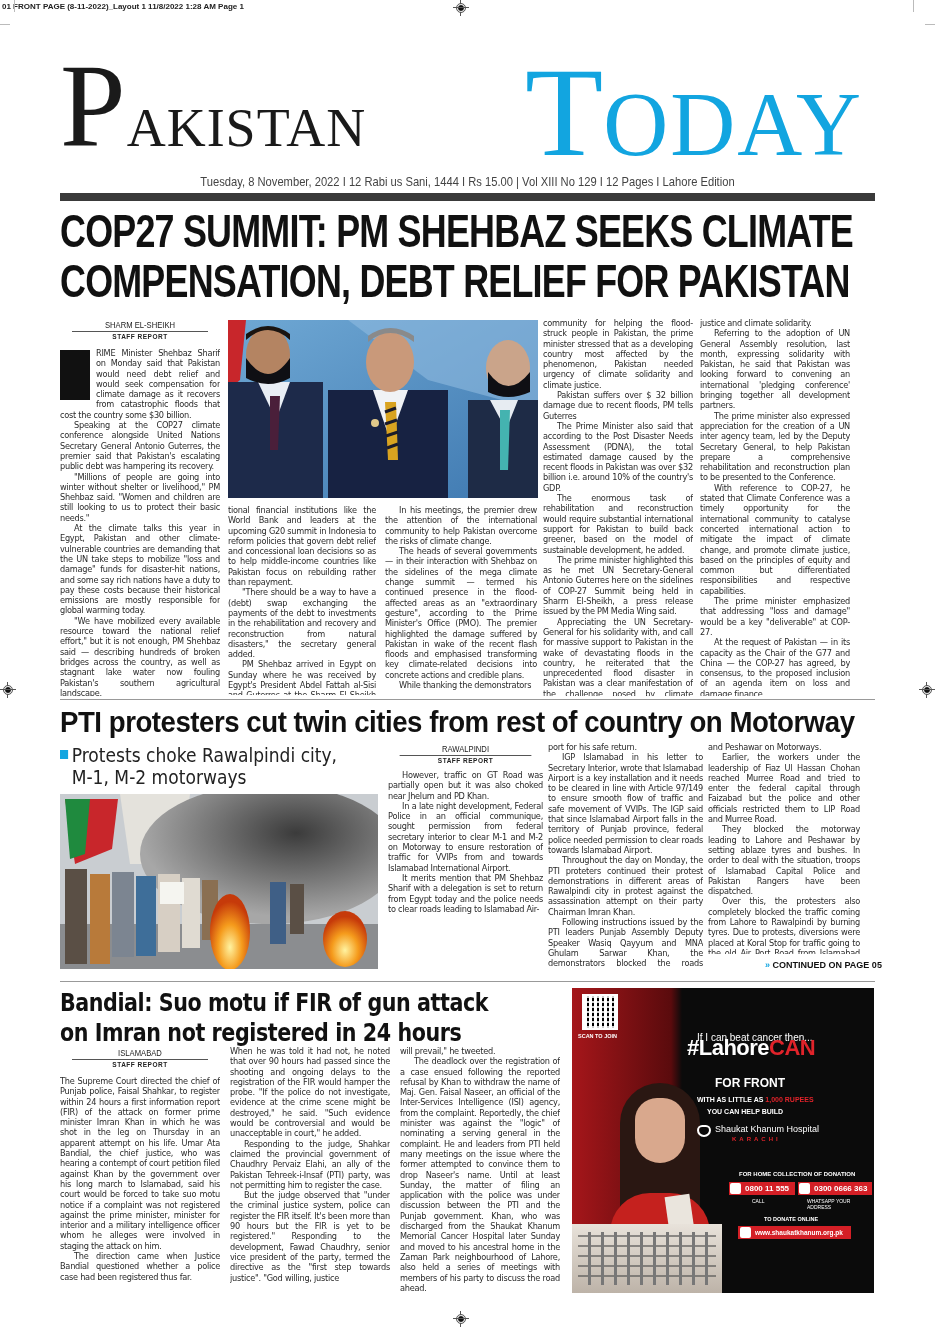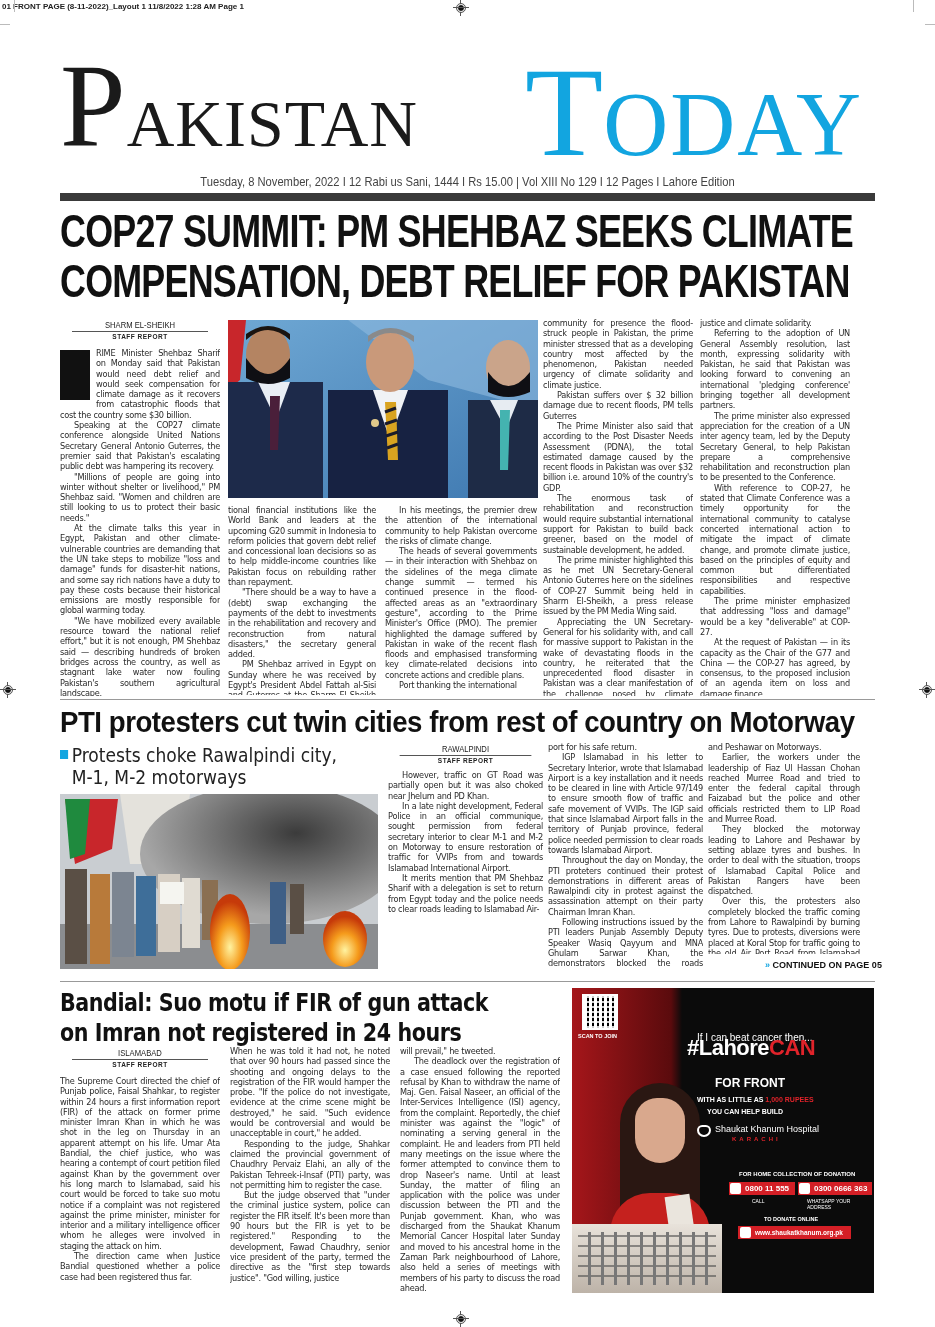--- a/index.html
+++ b/index.html
@@ -7,21 +7,21 @@
 body{position:relative;font-family:"DejaVu Sans",sans-serif;color:#222}
 .slug{position:absolute;left:2px;top:2px;font:bold 8px "Liberation Sans",sans-serif;color:#222}
 .reg{position:absolute;width:16px;height:16px}
 .reg::before{content:"";position:absolute;left:7px;top:0;width:1px;height:16px;background:#555}
 .reg::after{content:"";position:absolute;left:0;top:7px;width:16px;height:1px;background:#555}
 .reg i{position:absolute;left:4px;top:4px;width:8px;height:8px;border-radius:50%;background:#111;border:1px solid #fff;outline:1px solid #555}
 .trim{position:absolute;background:#bbb}
 .masthead{position:absolute;left:60px;top:40px;width:815px;height:130px;white-space:nowrap}
 .mh-pak{position:absolute;left:0;top:8px;font-family:"Liberation Serif",serif;color:#1a1a1a;letter-spacing:1px}
 .mh-pak .cap{font-size:118px;line-height:1}
-.mh-pak .sm{font-size:66px;line-height:1}
+.mh-pak .sm{font-size:54px;line-height:1}
 .mh-today{position:absolute;left:465px;top:8px;font-family:"Liberation Serif",serif;color:#12a5e0}
 .mh-today .cap{font-size:128px;line-height:1}
 .mh-today .sm{font-size:90px;line-height:1;letter-spacing:2px}
 .dateline{position:absolute;left:60px;top:174px;width:815px;text-align:center;font:13px "Liberation Sans",sans-serif;color:#444;transform:scaleX(.86);transform-origin:center}
 .bar{position:absolute;left:60px;top:193px;width:815px;height:8px;background:#3a3a3a}
 .headline1{position:absolute;left:60px;top:206px;width:820px;font:bold 46px/50px "Liberation Sans",sans-serif;color:#111;letter-spacing:-1px;transform:scaleX(.78);transform-origin:left top;white-space:nowrap;text-transform:uppercase}
 .byline{position:absolute;text-align:center;font:9px "Liberation Sans",sans-serif;color:#222}
 .byline .place{display:block;border-bottom:1px solid #555;padding-bottom:1px;transform:scaleX(.85)}
 .byline .staff{display:block;font-weight:bold;font-size:6.5px;letter-spacing:.5px;margin-top:1px}
 .col{position:absolute;font:8.2px/10.3px "DejaVu Sans",sans-serif;color:#2a2a2a;text-align:justify;overflow:hidden;letter-spacing:-.25px}
@@ -154,24 +154,24 @@
 </div>
 
 <div class="col" style="left:228px;top:505px;width:148px;height:190px">
   <p class="ni">tional financial institutions like the World Bank and leaders at the upcoming G20 summit in Indonesia to reform policies that govern debt relief and concessional loan decisions so as to help middle-income countries like Pakistan focus on rebuilding rather than repayment.</p>
   <p>"There should be a way to have a (debt) swap exchanging the payments of the debt to investments in the rehabilitation and recovery and reconstruction from natural disasters," the secretary general added.</p>
   <p>PM Shehbaz arrived in Egypt on Sunday where he was received by Egypt's President Abdel Fattah al-Sisi and Guterres at the Sharm El Sheikh International Convention Centre.</p>
 </div>
 <div class="col" style="left:385px;top:505px;width:152px;height:190px">
   <p>In his meetings, the premier drew the attention of the international community to help Pakistan overcome the risks of climate change.</p>
   <p>The heads of several governments — in their interaction with Shehbaz on the sidelines of the mega climate change summit — termed his continued presence in the flood-affected areas as an "extraordinary gesture", according to the Prime Minister's Office (PMO). The premier highlighted the damage suffered by Pakistan in wake of the recent flash floods and emphasised transforming key climate-related decisions into concrete actions and credible plans.</p>
-  <p>Port thanking the international</p>
+  <p>While thanking the demonstrators</p>
 </div>
 <div class="col" style="left:543px;top:318px;width:150px;height:378px">
-  <p class="ni">community for presence the flood-struck people in Pakistan, the prime minister stressed that as a developing country most affected by the phenomenon, Pakistan needed urgency of climate solidarity and climate justice.</p>
+  <p class="ni">community for helping the flood-struck people in Pakistan, the prime minister stressed that as a developing country most affected by the phenomenon, Pakistan needed urgency of climate solidarity and climate justice.</p>
   <p>Pakistan suffers over $ 32 billion damage due to recent floods, PM tells Guterres</p>
   <p>The Prime Minister also said that according to the Post Disaster Needs Assessment (PDNA), the total estimated damage caused by the recent floods in Pakistan was over $32 billion i.e. around 10% of the country's GDP.</p>
   <p>The enormous task of rehabilitation and reconstruction would require substantial international support for Pakistan to build back greener, based on the model of sustainable development, he added.</p>
   <p>The prime minister highlighted this as he met UN Secretary-General Antonio Guterres here on the sidelines of COP-27 Summit being held in Sharm El-Sheikh, a press release issued by the PM Media Wing said.</p>
   <p>Appreciating the UN Secretary-General for his solidarity with, and call for massive support to Pakistan in the wake of devastating floods in the country, he reiterated that the unprecedented flood disaster in Pakistan was a clear manifestation of the challenge posed by climate change.</p>
 
 </div>
 <div class="col" style="left:700px;top:318px;width:150px;height:378px">
   <p class="ni">justice and climate solidarity.</p>
   <p>Referring to the adoption of UN General Assembly resolution, last month, expressing solidarity with Pakistan, he said that Pakistan was looking forward to convening an international 'pledging conference' bringing together all development partners.</p>

